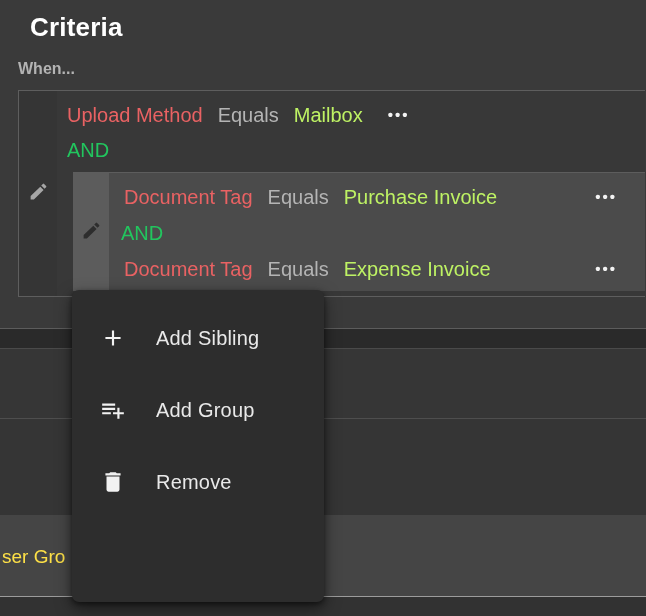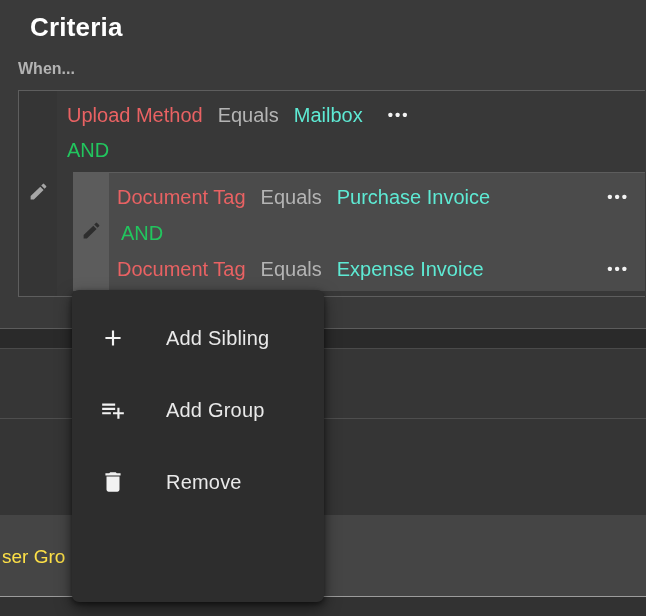--- a/index.html
+++ b/index.html
@@ -32,46 +32,46 @@
     box-sizing:border-box;
   }
   .inner-gutter{
     left:0;top:0;bottom:0;width:36px;background:#5c5c5c;
     display:flex;align-items:center;justify-content:center;cursor:pointer;
   }
 
   .cond-row{display:flex;align-items:baseline;gap:15px;font-size:20px;line-height:26px;white-space:nowrap;}
   .cond-field{color:#e96263;cursor:pointer;}
   .cond-op{color:#b4b4b4;}
-  .cond-val{color:#5eead4;cursor:pointer;}
+  .cond-val{color:#bef264;cursor:pointer;}
   .dots{color:#f3f3f3;font-size:15px;font-weight:700;letter-spacing:2px;cursor:pointer;position:relative;top:-2px;}
   .conj{font-size:20px;line-height:26px;color:#22c55e;}
 
   .o-row1{left:48px;top:11px;}
   .o-conj{left:48px;top:46px;}
-  .i-row{left:8px;right:0;padding-right:16px;box-sizing:border-box;}
+  .i-row{left:15px;right:0;padding-right:28px;box-sizing:border-box;}
   .i-row .dots{margin-left:auto;}
   .i-row1{top:11px;}
   .i-conj{left:12px;top:47px;}
   .i-row2{top:83px;}
 
   
   .hline{left:0;width:646px;height:1px;}
   .band{left:0;width:646px;}
 
   
   .menu{
     left:72px;top:290px;width:252px;height:312px;
     background:#2d2d2d;border-radius:7px;
     box-shadow:0 6px 16px rgba(0,0,0,.5),0 2px 5px rgba(0,0,0,.45);
     padding:12px 0;box-sizing:border-box;z-index:10;
   }
   .menu-item{
     height:72px;display:flex;align-items:center;
-    padding:0 16px 0 28px;gap:40px;cursor:pointer;text-align:right;
+    padding:0 16px 0 28px;gap:30px;cursor:pointer;text-align:right;
   }
   .menu-item.highlight{background:#3b3b3b;}
   .mi-icon{width:26px;height:26px;flex:0 0 26px;display:flex;align-items:center;justify-content:center;}
   .mi-icon svg{width:26px;height:26px;fill:#f2f2f2;}
   .mi-label{font-size:20px;font-weight:500;color:#e9e9e9;letter-spacing:.2px;white-space:nowrap;}
 
   .pencil svg{width:21px;height:21px;}
   .pencil-light svg{fill:#a6a6a6;}
   .pencil-dark svg{fill:#2d2d2d;}
 

